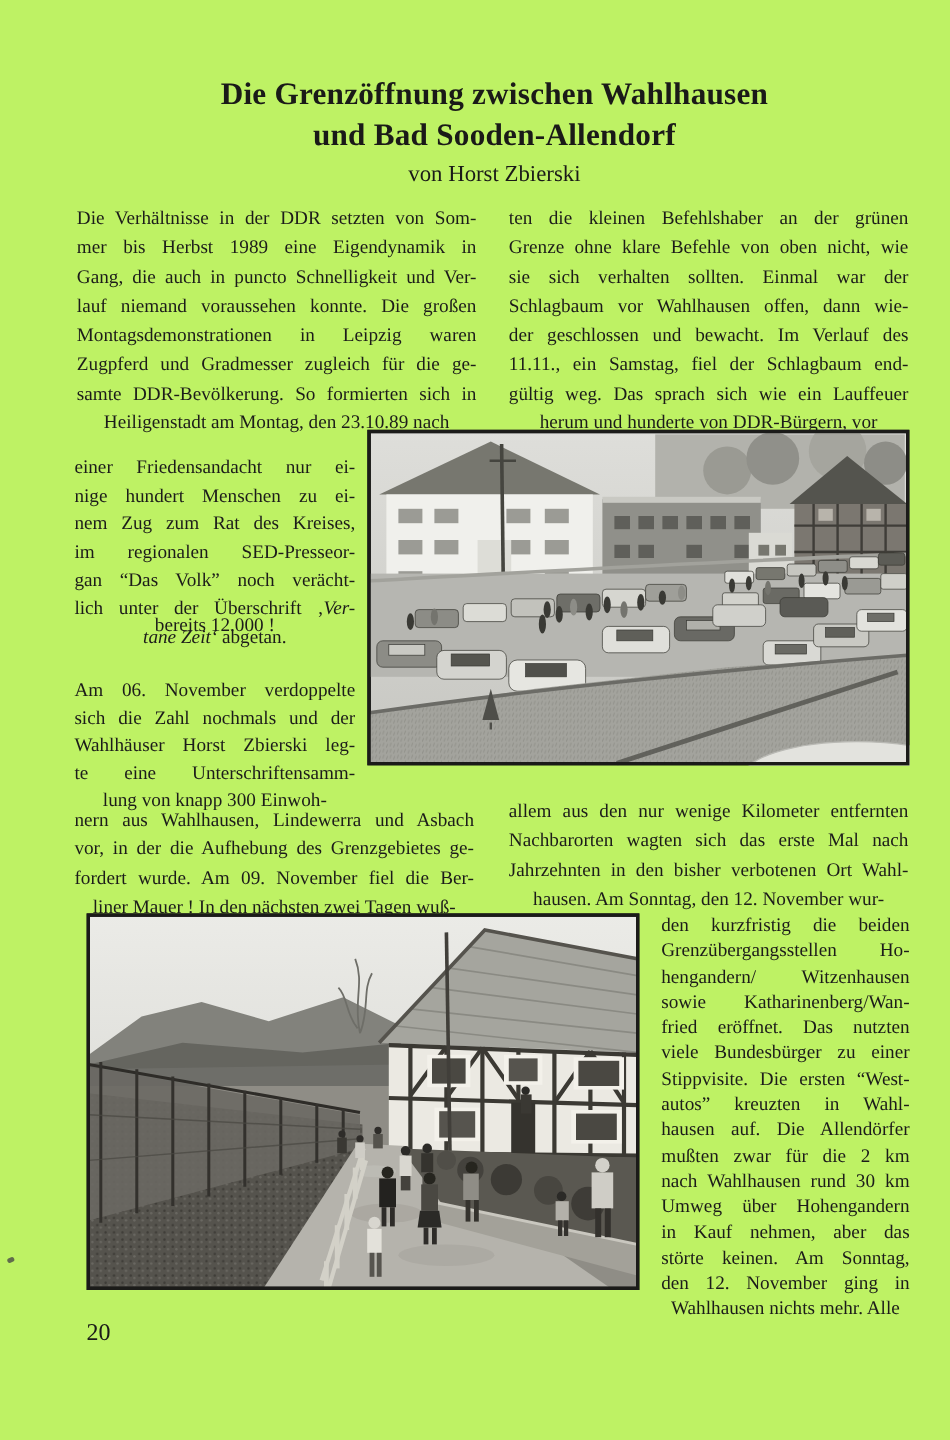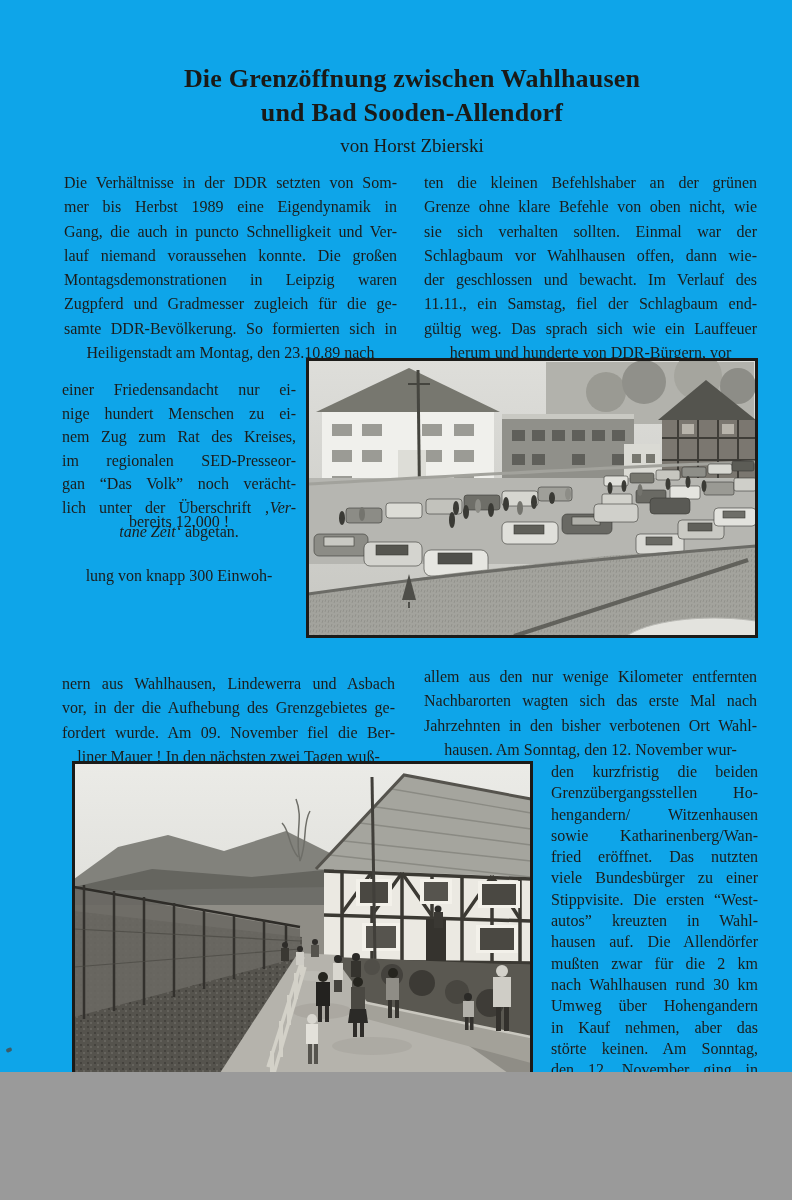--- a/index.html
+++ b/index.html
@@ -1,21 +1,21 @@
 <!DOCTYPE html>
 <html lang="de"><head>
 <meta charset="utf-8">
 <style>
   html,body{margin:0;padding:0;}
   body{background:#9a9a9a;}
   .page{
     position:relative;
-    width:792px;height:1072px;
+    width:792px;height:1200px;
     margin:0 auto;
-    background:#0ea5e9;
+    background:#bef264;
     overflow:hidden;
     font-family:"Liberation Serif","DejaVu Serif",serif;
     color:#1a1a18;
   }
   
   .title-block{position:absolute;left:16px;top:62px;width:792px;text-align:center;}
   .title-line{font-weight:bold;font-size:26px;line-height:34px;letter-spacing:.2px;}
   .byline{font-size:19px;line-height:24px;margin-top:4px;}
   
   .tb{position:absolute;font-size:16px;color:#1c1c1a;}
@@ -55,20 +55,21 @@
       <span class="jz" style="display:block">Heiligenstadt am Montag, den 23.10.89 nach</span>
     </p>
   <p class="tb" id="l2">
       <span class="jl" style="display:block">einer Friedensandacht nur ei-<br>nige hundert Menschen zu ei-<br>nem Zug zum Rat des Kreises,<br>im regionalen SED-Presseor-<br>gan “Das Volk” noch verächt-<br>lich unter der Überschrift ‚<i>Ver-</i></span>
       <span class="jz" style="display:block"><i>tane Zeit‘</i> abgetan.</span>
     </p>
   <p class="tb" id="l3">
       <span class="jz" style="display:block">bereits 12.000 !</span>
     </p>
   <p class="tb" id="l4">
+      <span class="jl" style="display:block">Am 06. November verdoppelte<br>sich die Zahl nochmals und der<br>Wahlhäuser Horst Zbierski leg-<br>te eine Unterschriftensamm-</span>
       <span class="jz" style="display:block">lung von knapp 300 Einwoh-</span>
     </p>
   <p class="tb" id="l5">
       <span class="jl" style="display:block">nern aus Wahlhausen, Lindewerra und Asbach<br>vor, in der die Aufhebung des Grenzgebietes ge-<br>fordert wurde. Am 09. November fiel die Ber-</span>
       <span class="jz" style="display:block">liner Mauer ! In den nächsten zwei Tagen wuß-</span>
     </p>
 
   <p class="tb" id="r1">
       <span class="jl" style="display:block">ten die kleinen Befehlshaber an der grünen<br>Grenze ohne klare Befehle von oben nicht, wie<br>sie sich verhalten sollten. Einmal war der<br>Schlagbaum vor Wahlhausen offen, dann wie-<br>der geschlossen und bewacht. Im Verlauf des<br>11.11., ein Samstag, fiel der Schlagbaum end-<br>gültig weg. Das sprach sich wie ein Lauffeuer</span>
       <span class="jz" style="display:block">herum und hunderte von DDR-Bürgern, vor</span>

